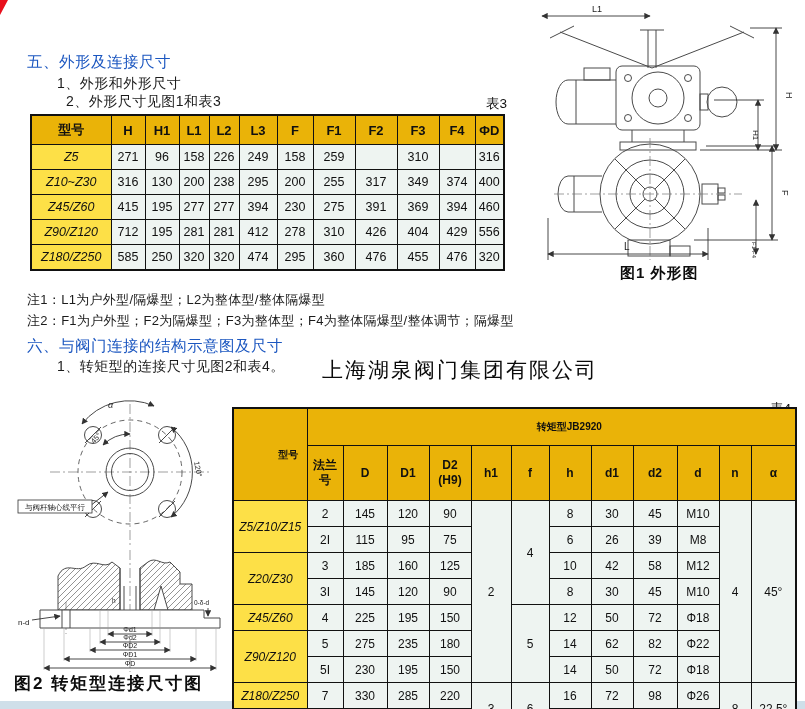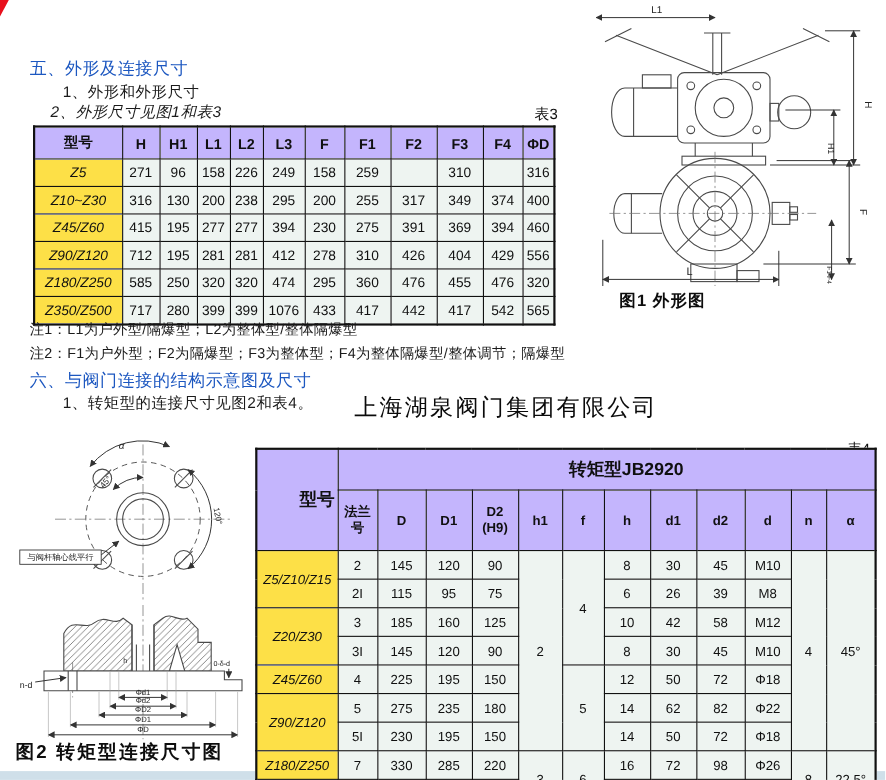--- a/index.html
+++ b/index.html
@@ -10,45 +10,45 @@
   .bottom-strip{position:absolute;left:0;top:701px;width:805px;height:8px;background:#cfdfe9;}
   .sec-heading{position:absolute;font-size:15.5px;font-weight:normal;color:#1c57c0;letter-spacing:.5px;}
   .sec-item{position:absolute;font-size:14px;color:#1b1b1b;letter-spacing:.5px;}
   .tbl-label{position:absolute;font-size:13.5px;color:#111;}
   .note{position:absolute;font-size:13px;color:#1b1b1b;letter-spacing:.3px;text-align:right;}
   .company{position:absolute;font-family:"Liberation Serif",serif;font-size:21px;color:#0a0a0a;letter-spacing:2px;}
   table{border-collapse:collapse;table-layout:fixed;background:#fff;}
   .dim-table{position:absolute;border:2px solid #111;}
   .dim-table td{border:1px solid #111;text-align:center;vertical-align:middle;
         font-size:12.5px;color:#101010;background:#eef4f1;padding:0;overflow:hidden;}
-  .dim-table td.hd{background:#c4b5fd;font-weight:bold;}
+  .dim-table td.hd{background:#eab308;font-weight:bold;}
   .dim-table td.mod{background:#fde047;font-style:italic;}
   #table3 td{height:24px;}
   #table3 tr.hrow td{height:28px;font-size:13px;}
   #table4 td{height:25px;font-size:12px;}
-  #table4 tr.grow td{height:36px;font-size:16px;padding-left:36px;}
+  #table4 tr.grow td{height:36px;font-size:10px;padding-left:36px;}
   #table4 tr.srow td{height:54px;}
   .two-line div{line-height:1.25;}
   .fig-caption{position:absolute;font-weight:bold;color:#0d0d0d;}
-  #fig1-caption{left:563px;top:264px;font-size:15px;letter-spacing:1px;}
+  #fig1-caption{left:620px;top:264px;font-size:15px;letter-spacing:1px;}
   #fig2-caption{left:14px;top:672px;font-size:17px;letter-spacing:2px;}
   svg{position:absolute;}
   svg text{font-family:"Liberation Sans",sans-serif;fill:#222;}
 </style>
 </head>
 <body>
 
 <div class="page">
 
   <div class="corner-mark"></div>
   <div class="bottom-strip"></div>
 
   <div class="sec-heading" style="left:27px;top:52px;">五、外形及连接尺寸</div>
   <div class="sec-item" style="left:57px;top:75px;">1、外形和外形尺寸</div>
-  <div class="sec-item" style="left:46px;top:93px;font-style:italic;">2、外形尺寸见图1和表3</div>
+  <div class="sec-item" style="left:66px;top:93px;">2、外形尺寸见图1和表3</div>
   <div class="tbl-label" style="left:486px;top:95px;">表3</div>
 
   <table id="table3" class="dim-table" style="left:30px;top:114px;width:473px;">
     <colgroup>
         <col style="width:80px">
         <col style="width:34px">
         <col style="width:34px">
         <col style="width:30px">
         <col style="width:30px">
         <col style="width:38px">
@@ -136,34 +136,20 @@
           <td>250</td>
           <td>320</td>
           <td>320</td>
           <td>474</td>
           <td>295</td>
           <td>360</td>
           <td>476</td>
           <td>455</td>
           <td>476</td>
           <td>320</td>
-    </tr>
-    <tr>
-      <td class="mod">Z350/Z500</td>
-      <td>717</td>
-          <td>280</td>
-          <td>399</td>
-          <td>399</td>
-          <td>1076</td>
-          <td>433</td>
-          <td>417</td>
-          <td>442</td>
-          <td>417</td>
-          <td>542</td>
-          <td>565</td>
     </tr>
   </tbody>
     </table>
 
   <div class="note" style="left:27px;top:291px;">注1：L1为户外型/隔爆型；L2为整体型/整体隔爆型</div>
   <div class="note" style="left:27px;top:312px;">注2：F1为户外型；F2为隔爆型；F3为整体型；F4为整体隔爆型/整体调节；隔爆型</div>
 
   <div class="sec-heading" style="left:27px;top:336px;">六、与阀门连接的结构示意图及尺寸</div>
   <div class="sec-item" style="left:57px;top:358px;">1、转矩型的连接尺寸见图2和表4。</div>
   <div class="company" style="left:322px;top:356px;">上海湖泉阀门集团有限公司</div>

